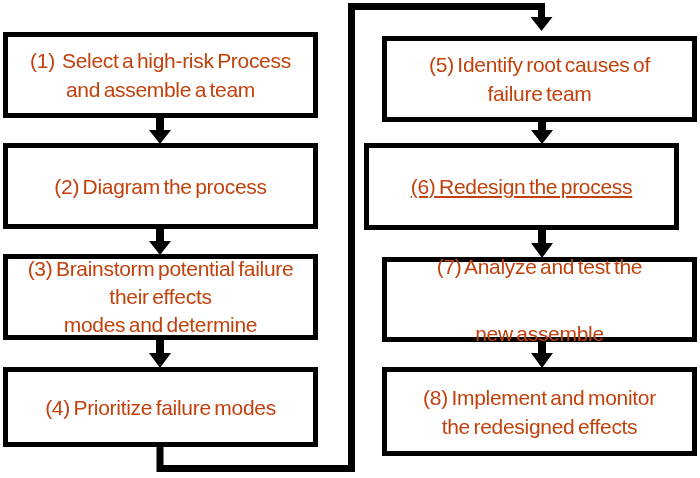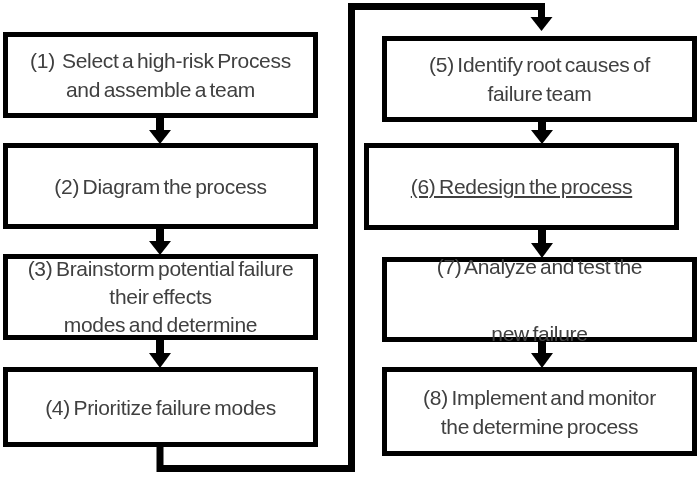--- a/index.html
+++ b/index.html
@@ -26,21 +26,21 @@
   .flow-box {
     position: absolute;
     box-sizing: border-box;
     border: 5px solid #000000;
     background: #ffffff;
     display: flex;
     flex-direction: column;
     justify-content: center;
     align-items: center;
     text-align: center;
-    color: #404040;
+    color: #c2410c;
     font-size: 21px;
     line-height: 29px;
     letter-spacing: -0.3px;
     word-spacing: -2px;
   }
   .flow-box .txt-line {
     white-space: nowrap;
   }
   
   #box1 { left: 3px;   top: 32px;  width: 315px; height: 86px; }
@@ -104,21 +104,21 @@
     <div class="txt-line">(5) Identify root causes of</div>
     <div class="txt-line">failure team</div>
   </div>
 
   <div class="flow-box" id="box6">
     <div class="txt-line">(6) Redesign the process</div>
   </div>
 
   <div class="flow-box" id="box7">
     <div class="txt-line">(7) Analyze and test the</div>
-    <div class="txt-line">new failure</div>
+    <div class="txt-line">new assemble</div>
   </div>
 
   <div class="flow-box" id="box8">
     <div class="txt-line">(8) Implement and monitor</div>
-    <div class="txt-line">the determine process</div>
+    <div class="txt-line">the redesigned effects</div>
   </div>
 
 </div>
 
 </body></html>

